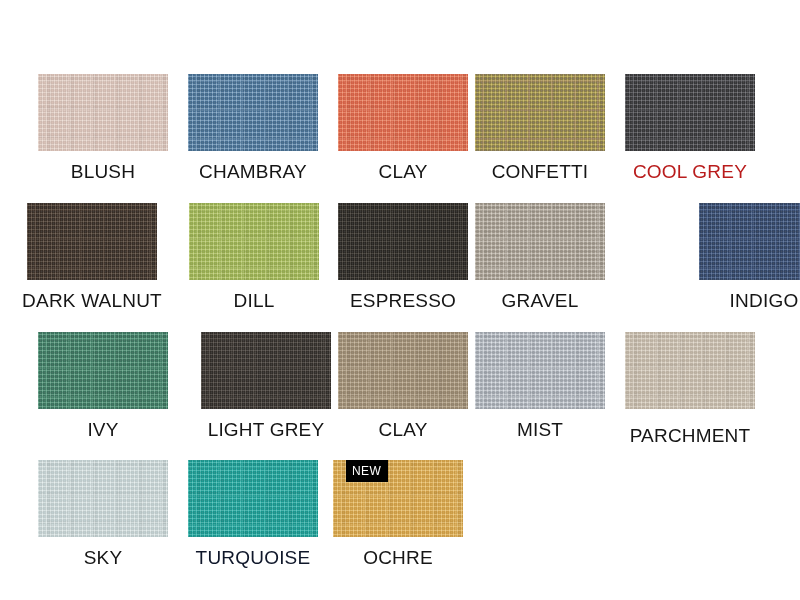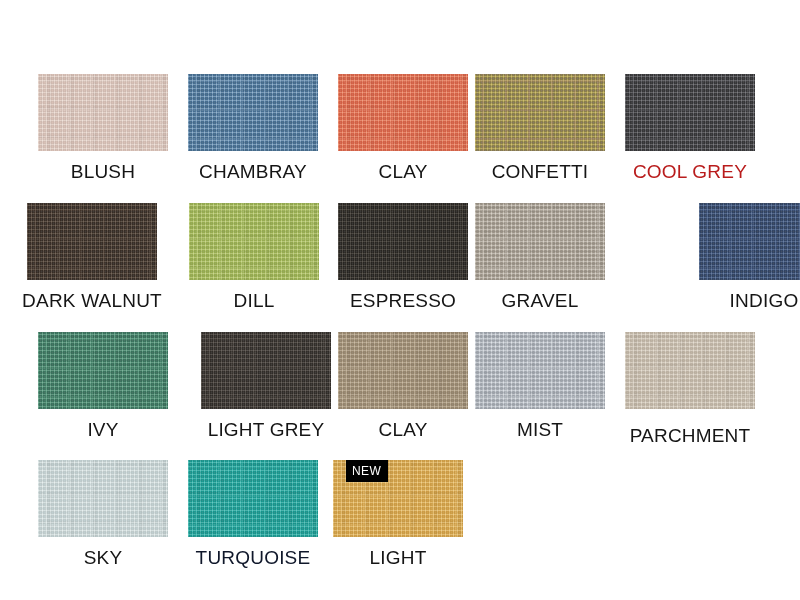--- a/index.html
+++ b/index.html
@@ -288,16 +288,16 @@
       </div>
       <div class="swatch-cell" style="position: absolute; left: 333px; top: 0px; width: 130px;">
         <div class="swatch-tile" style="background: rgb(224, 171, 75);">
           <div class="weave-base" style="background: rgb(224, 171, 75);"></div>
           <div class="weave-warp" style="background-image: repeating-linear-gradient(90deg, rgb(242, 210, 140) 0px, rgb(242, 210, 140) 1px, rgba(0, 0, 0, 0) 1px, rgba(0, 0, 0, 0) 2px, rgb(192, 139, 44) 2px, rgb(192, 139, 44) 3px, rgba(0, 0, 0, 0) 3px, rgba(0, 0, 0, 0) 4px);"></div>
           <div class="weave-weft" style="background-image: repeating-linear-gradient(0deg, rgb(192, 139, 44) 0px, rgb(192, 139, 44) 1px, rgba(0, 0, 0, 0) 1px, rgba(0, 0, 0, 0) 2px, rgb(242, 210, 140) 2px, rgb(242, 210, 140) 3px, rgba(0, 0, 0, 0) 3px, rgba(0, 0, 0, 0) 4px);"></div>
           <div class="weave-slub" style="background-image: repeating-linear-gradient(90deg, rgba(255, 255, 255, 0) 0px, rgba(255, 255, 255, 0) 7px, rgb(235, 192, 108) 7px, rgb(235, 192, 108) 9px, rgba(0, 0, 0, 0.08) 9px, rgba(0, 0, 0, 0.08) 13px, rgba(255, 255, 255, 0) 13px, rgba(255, 255, 255, 0) 23px), repeating-linear-gradient(0deg, rgba(255, 255, 255, 0) 0px, rgba(255, 255, 255, 0) 11px, rgb(235, 192, 108) 11px, rgb(235, 192, 108) 13px, rgba(0, 0, 0, 0.07) 13px, rgba(0, 0, 0, 0.07) 16px, rgba(255, 255, 255, 0) 16px, rgba(255, 255, 255, 0) 29px);"></div>
           <div class="weave-grain" style="background-image: repeating-linear-gradient(90deg, rgba(255, 255, 255, 0.3) 0px, rgba(255, 255, 255, 0.3) 1px, rgba(0, 0, 0, 0.16) 1px, rgba(0, 0, 0, 0.16) 2px), repeating-linear-gradient(0deg, rgba(255, 255, 255, 0.22) 0px, rgba(255, 255, 255, 0.22) 1px, rgba(0, 0, 0, 0.14) 1px, rgba(0, 0, 0, 0.14) 2px);"></div>
           <div class="new-badge" style="background: rgb(0, 0, 0); color: rgb(255, 255, 255);">NEW</div>
         </div>
-        <div class="swatch-label" style="color: rgb(21, 21, 21);">LIGHT</div>
+        <div class="swatch-label" style="color: rgb(21, 21, 21);">OCHRE</div>
       </div>
     </div>
   </div>
 
 </body></html>

